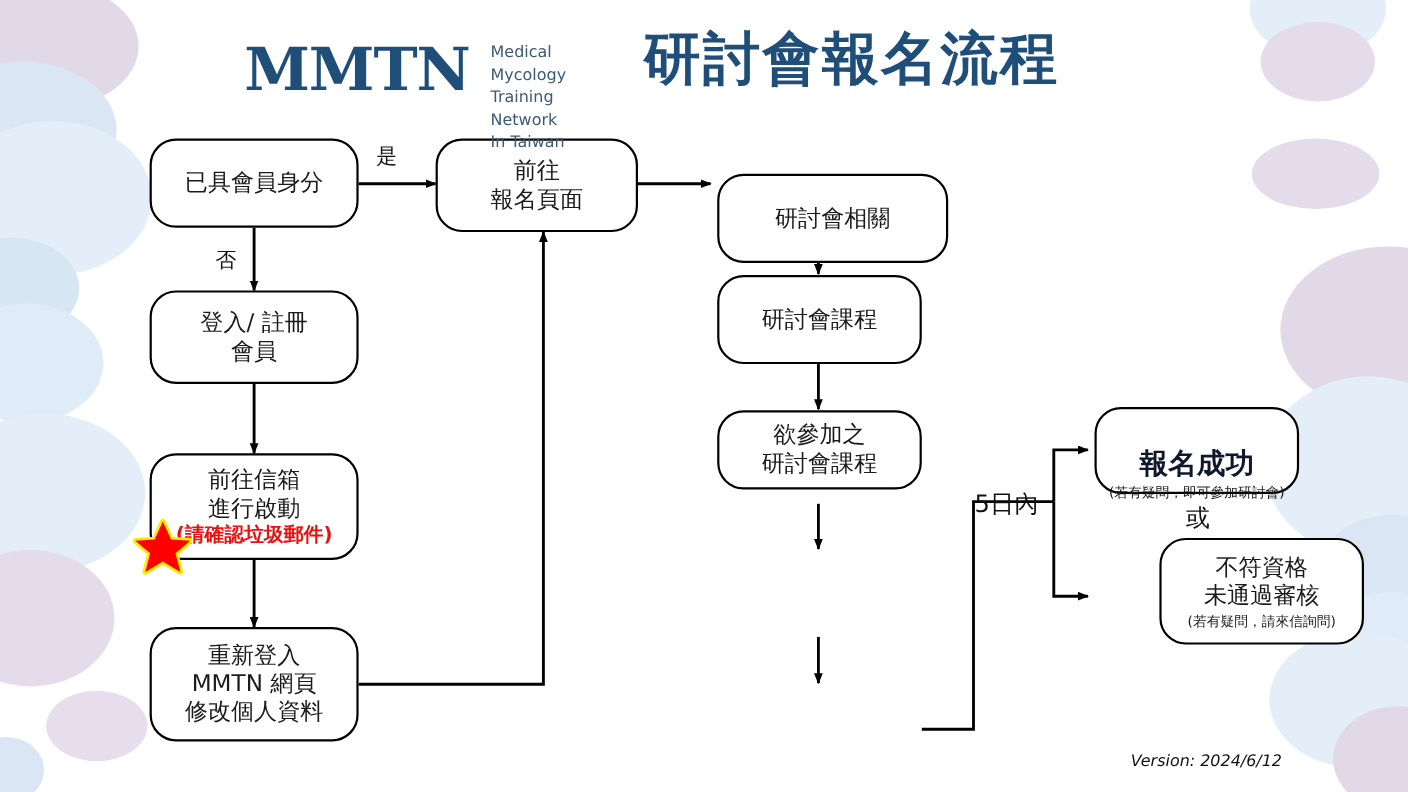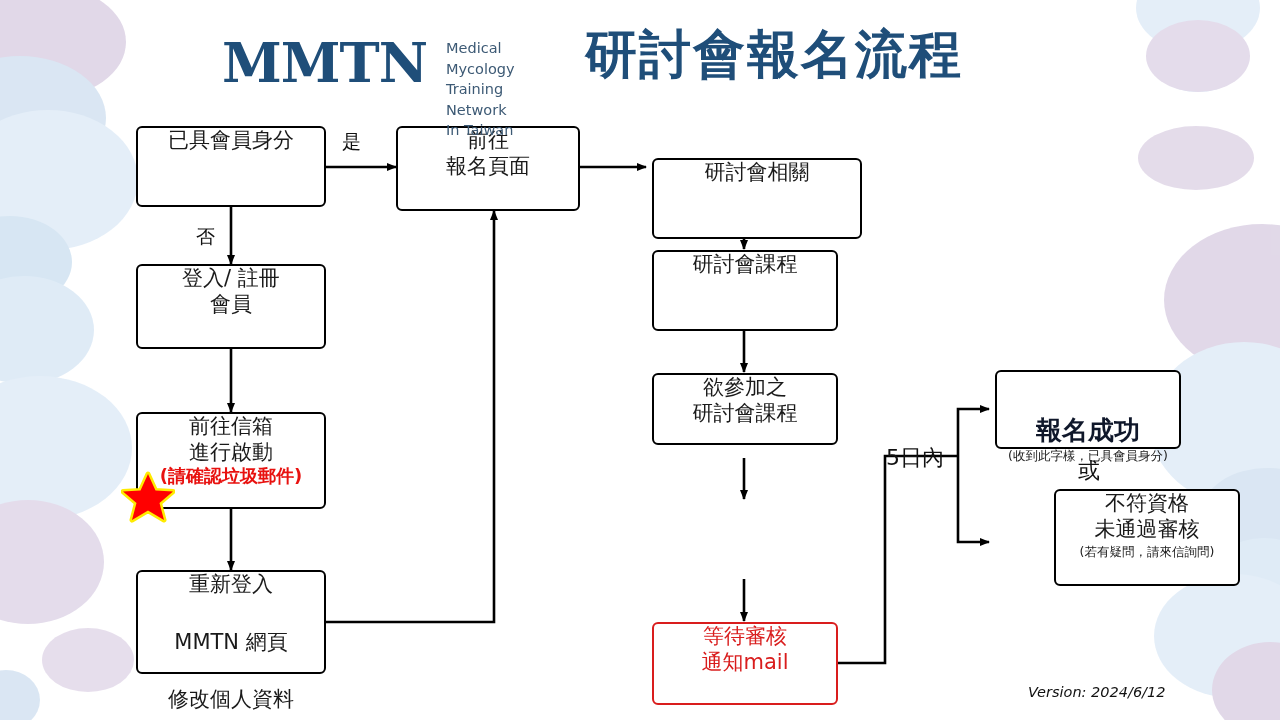--- a/index.html
+++ b/index.html
@@ -35,24 +35,24 @@
     font-family:"DejaVu Sans","Liberation Sans",sans-serif;
     font-weight:bold;font-size:52px;letter-spacing:2px;
     color:#1f4e79;line-height:1.1;white-space:nowrap;
   }
 
   
   .node{
     position:absolute;z-index:2;
     box-sizing:border-box;
     border:2.5px solid #000;
-    border-radius:6px;
+    border-radius:24px;
     background:#ffffff;
     display:flex;flex-direction:column;
-    align-items:center;
+    align-items:center;justify-content:center;
     text-align:center;
     color:#1a1a1a;
     font-size:21px;line-height:1.22;
   }
   .node.red{border-color:#d91d1d;color:#d91d1d;}
   .node .ln{display:block;white-space:nowrap;}
   .node .note-red{
     color:#e8110f;font-weight:bold;font-size:18px;
     line-height:1.1;margin-top:1px;white-space:nowrap;
   }
@@ -170,21 +170,21 @@
     <span class="ln">前往信箱</span>
     <span class="ln">進行啟動</span>
     <span class="note-red">(請確認垃圾郵件)</span>
   </div>
 
   <svg id="star-warning" viewBox="0 0 54 52" xmlns="http://www.w3.org/2000/svg">
     <polygon points="27,3 34.5,19.5 52,20.5 38.5,32 43,49 27,39.5 11,49 15.5,32 2,20.5 19.5,19.5" fill="#ff0000" stroke="#ffeb00" stroke-width="5" stroke-linejoin="round"></polygon>
     <polygon points="27,3 34.5,19.5 52,20.5 38.5,32 43,49 27,39.5 11,49 15.5,32 2,20.5 19.5,19.5" fill="#ff0000"></polygon>
   </svg>
 
-  <div class="node" style="left:136px;top:570px;width:190px;height:104px;gap:32px;">
+  <div class="node" style="left:136px;top:570px;width:190px;height:104px;">
     <span class="ln">重新登入</span>
     <span class="ln">MMTN 網頁</span>
     <span class="ln">修改個人資料</span>
   </div>
 
   <div class="node" style="left:396px;top:126px;width:184px;height:85px;">
     <span class="ln">前往</span>
     <span class="ln">報名頁面</span>
   </div>
 
@@ -195,28 +195,24 @@
   <div class="node" style="left:652px;top:250px;width:186px;height:81px;">
     <span class="ln">研討會課程</span>
   </div>
 
   <div class="node" style="left:652px;top:373px;width:186px;height:72px;">
     <span class="ln">欲參加之</span>
     <span class="ln">研討會課程</span>
   </div>
 
 
-  <div class="node red" style="left:652px;top:622px;width:186px;height:83px;">
-    <span class="ln">等待審核</span>
-    <span class="ln">通知mail</span>
-  </div>
 
   <div class="node" style="left:995px;top:370px;width:186px;height:79px;">
     <span class="big-blue">報名成功</span>
-    <span class="note-sm">(收到此字樣，已具會員身分)</span>
+    <span class="note-sm">(若有疑問，即可參加研討會)</span>
   </div>
 
   <div class="node" style="left:1054px;top:489px;width:186px;height:97px;">
     <span class="ln">不符資格</span>
     <span class="ln">未通過審核</span>
     <span class="note-sm">(若有疑問，請來信詢問)</span>
   </div>
 
   <div class="edge-label" style="left:342px;top:129px;">是</div>
   <div class="edge-label" style="left:196px;top:224px;">否</div>

